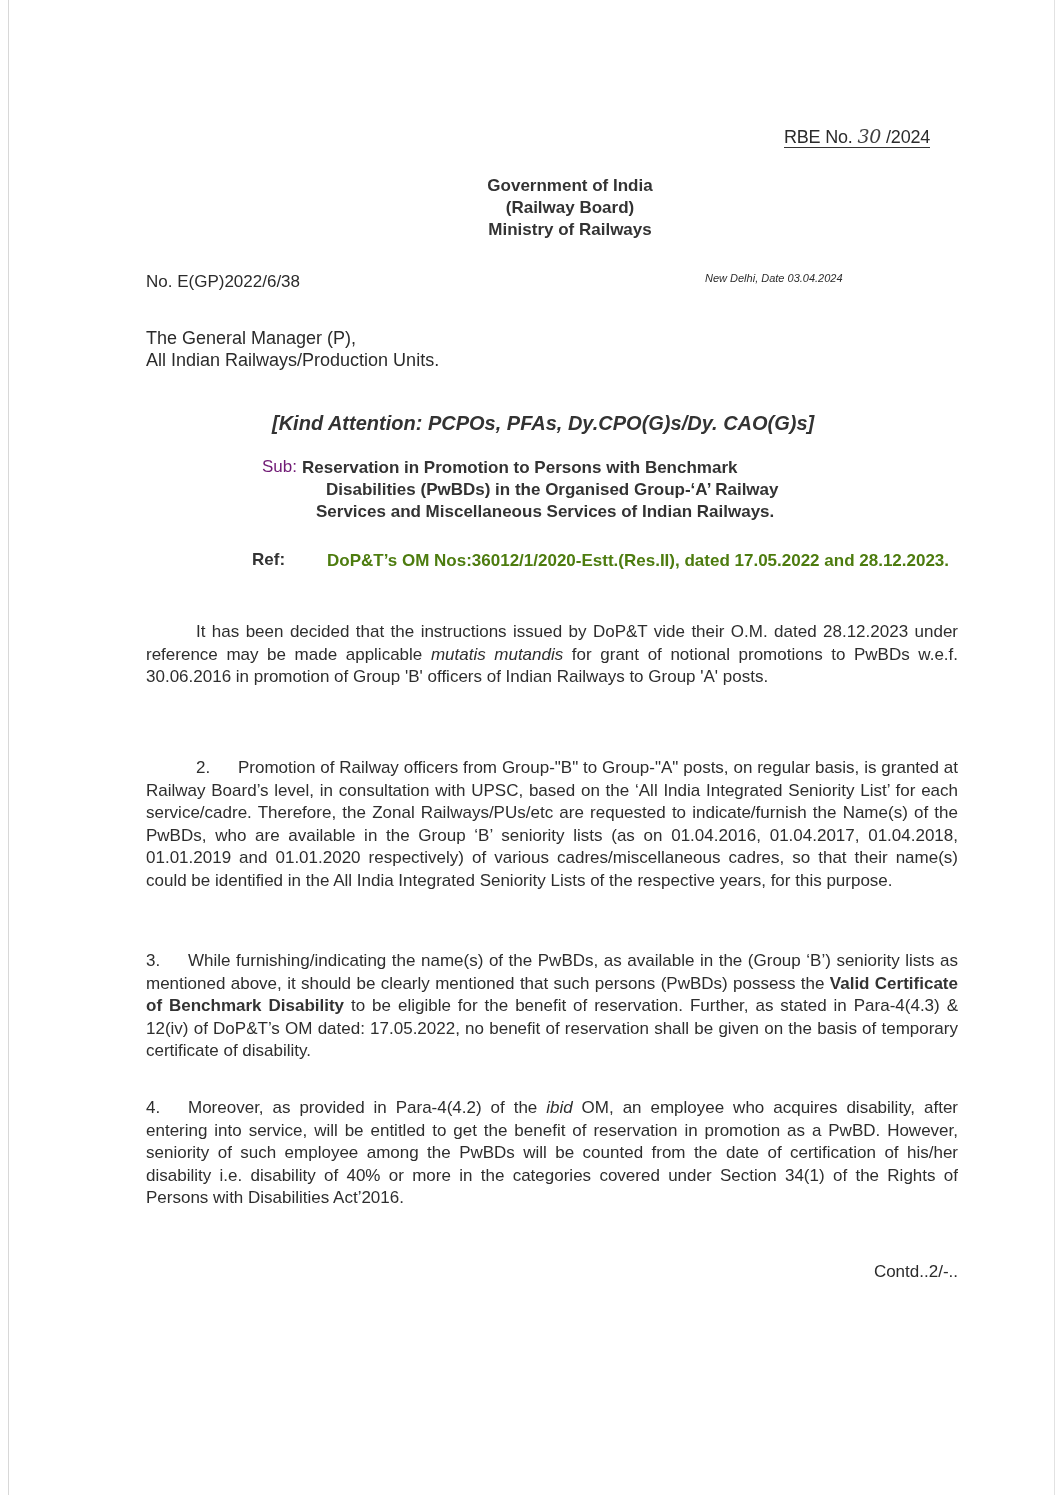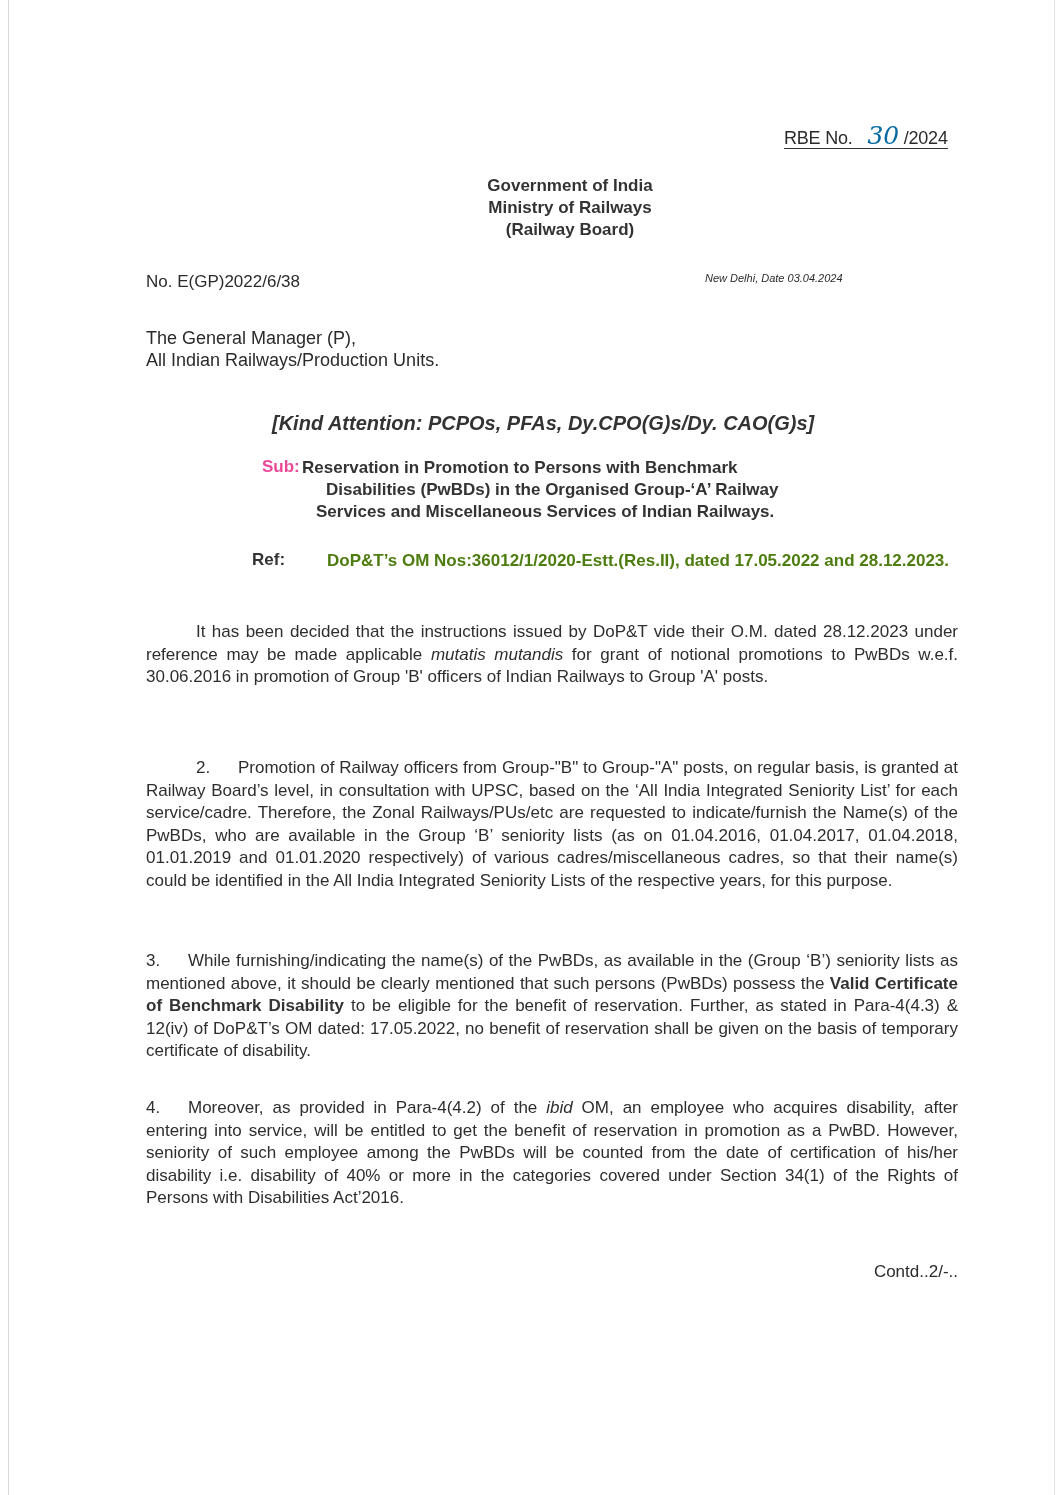--- a/index.html
+++ b/index.html
@@ -4,27 +4,27 @@
 <style>
   html, body { margin: 0; padding: 0; background: #ffffff; }
   body {
     width: 1058px; height: 1495px; position: relative; overflow: hidden;
     font-family: "Liberation Sans", sans-serif; color: #2b2b2b;
   }
   .page-edge-left { position: absolute; left: 8px; top: 0; width: 1px; height: 1495px; background: #d8d8d8; }
   .page-edge-right { position: absolute; right: 3px; top: 0; width: 1px; height: 1495px; background: #e2e2e2; }
   .abs { position: absolute; }
   .rbe { left: 784px; top: 126px; font-size: 18px; border-bottom: 1px solid #333; line-height: 20px; letter-spacing: -0.2px; }
-  .rbe .hand { font-family: "DejaVu Serif", serif; font-style: italic; color: #0369a1; font-size: 25px; margin-left: 10px; }
+  .rbe .hand { font-family: "DejaVu Serif", serif; font-style: italic; color: #404040; font-size: 19px; }
   .header { left: 420px; top: 175px; width: 300px; text-align: center; font-weight: bold; font-size: 17px; line-height: 22px; color: #333; }
   .ref-no { left: 146px; top: 272px; font-size: 17px; }
   .date { left: 705px; top: 272px; font-size: 11px; font-style: italic; }
   .addressee { left: 146px; top: 327px; font-size: 18px; line-height: 22px; }
   .attention { left: 272px; top: 412px; font-size: 20px; font-style: italic; font-weight: bold; color: #333; }
-  .sub-label { left: 262px; top: 457px; font-size: 17px; font-weight: bold; color: #ec4899; }
+  .sub-label { left: 262px; top: 457px; font-size: 17px; font-weight: normal; color: #701a75; }
   .sub-text { left: 302px; top: 457px; width: 600px; font-size: 17px; font-weight: bold; line-height: 22px; color: #333; }
   .sub-text div { white-space: nowrap; }
   .ref-label { left: 252px; top: 550px; font-size: 17px; font-weight: bold; color: #333; }
   .ref-text { left: 327px; top: 550px; width: 630px; font-size: 17px; font-weight: bold; line-height: 22px; color: #4d7c0f; }
   .para { left: 146px; width: 812px; font-size: 17px; line-height: 22.5px; text-align: justify; color: #2e2e2e; }
   .p1 { top: 621px; }
   .p2 { top: 757px; }
   .p3 { top: 950px; }
   .p4 { top: 1097px; }
   .indent { display: inline-block; width: 50px; }
@@ -35,22 +35,22 @@
 </head>
 <body>
 
 <div class="page-edge-left"></div>
 <div class="page-edge-right"></div>
 
 <div class="abs rbe"><span>RBE No. </span><span class="hand">30</span><span> /2024</span></div>
 
 <div class="abs header">
   <div>Government of India</div>
+  <div>(Railway Board)</div>
   <div>Ministry of Railways</div>
-  <div>(Railway Board)</div>
 </div>
 
 <div class="abs ref-no">No. E(GP)2022/6/38</div>
 <div class="abs date">New Delhi, Date 03.04.2024</div>
 
 <div class="abs addressee">
   <div>The General Manager (P),</div>
   <div>All Indian Railways/Production Units.</div>
 </div>
 

